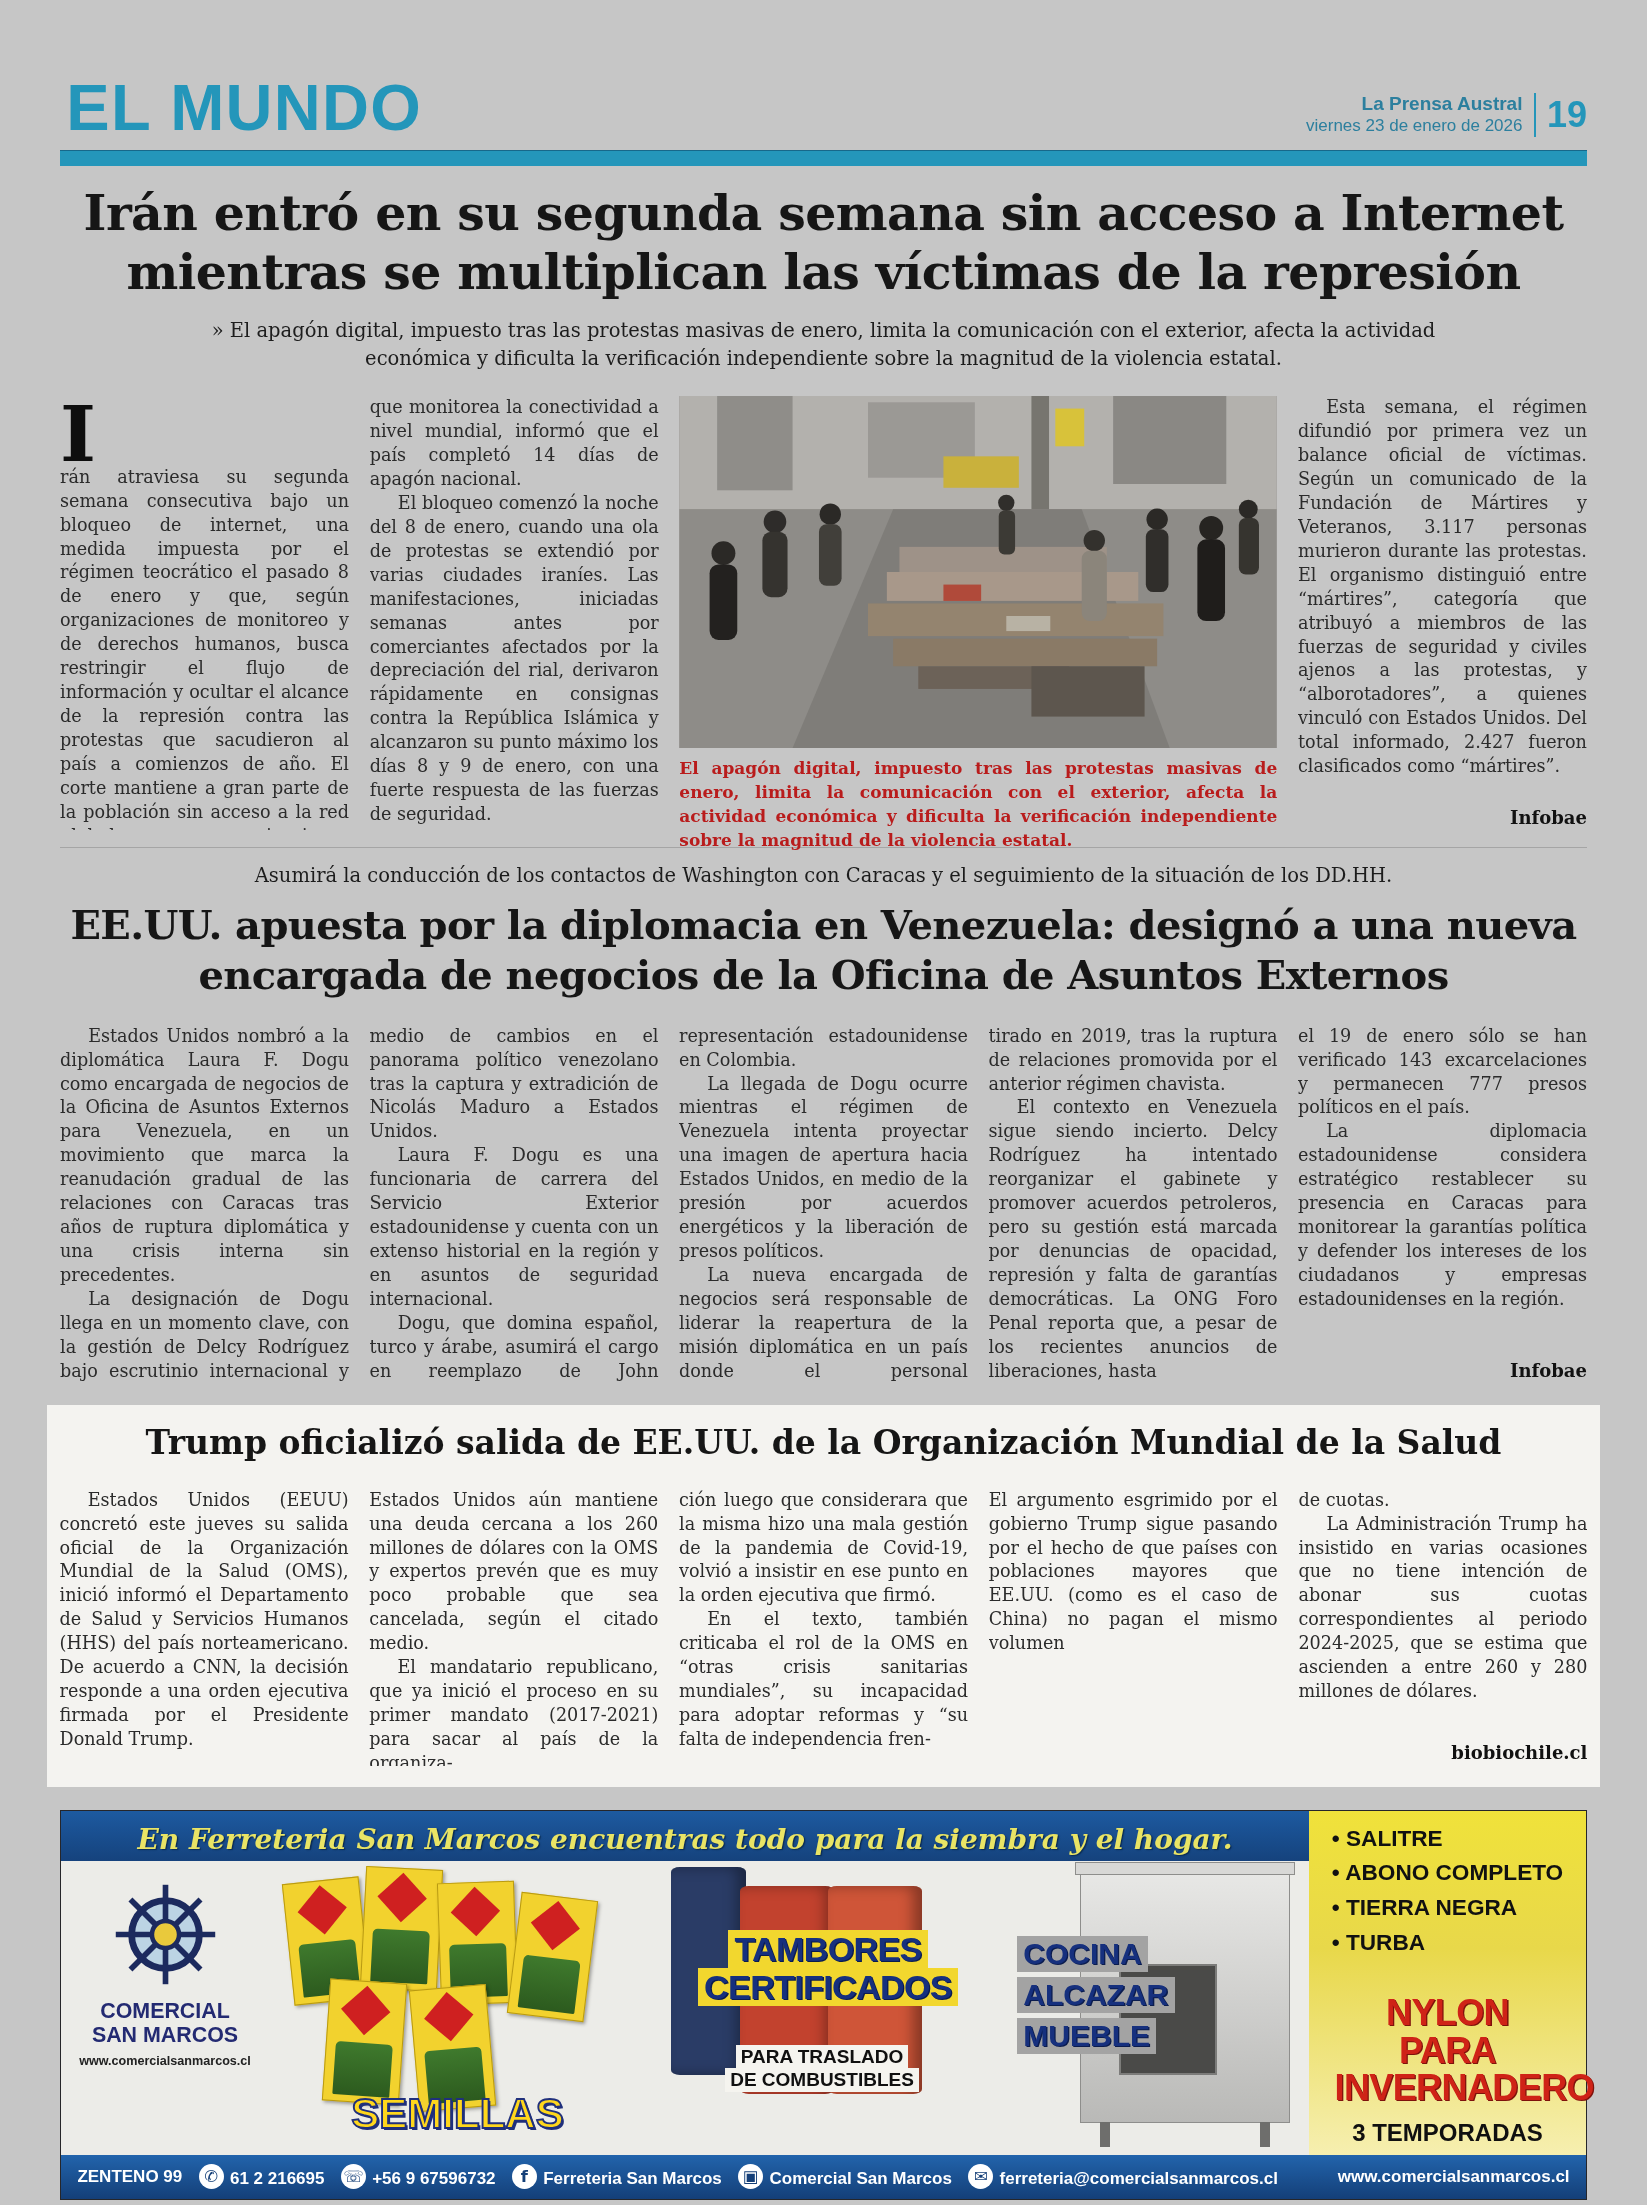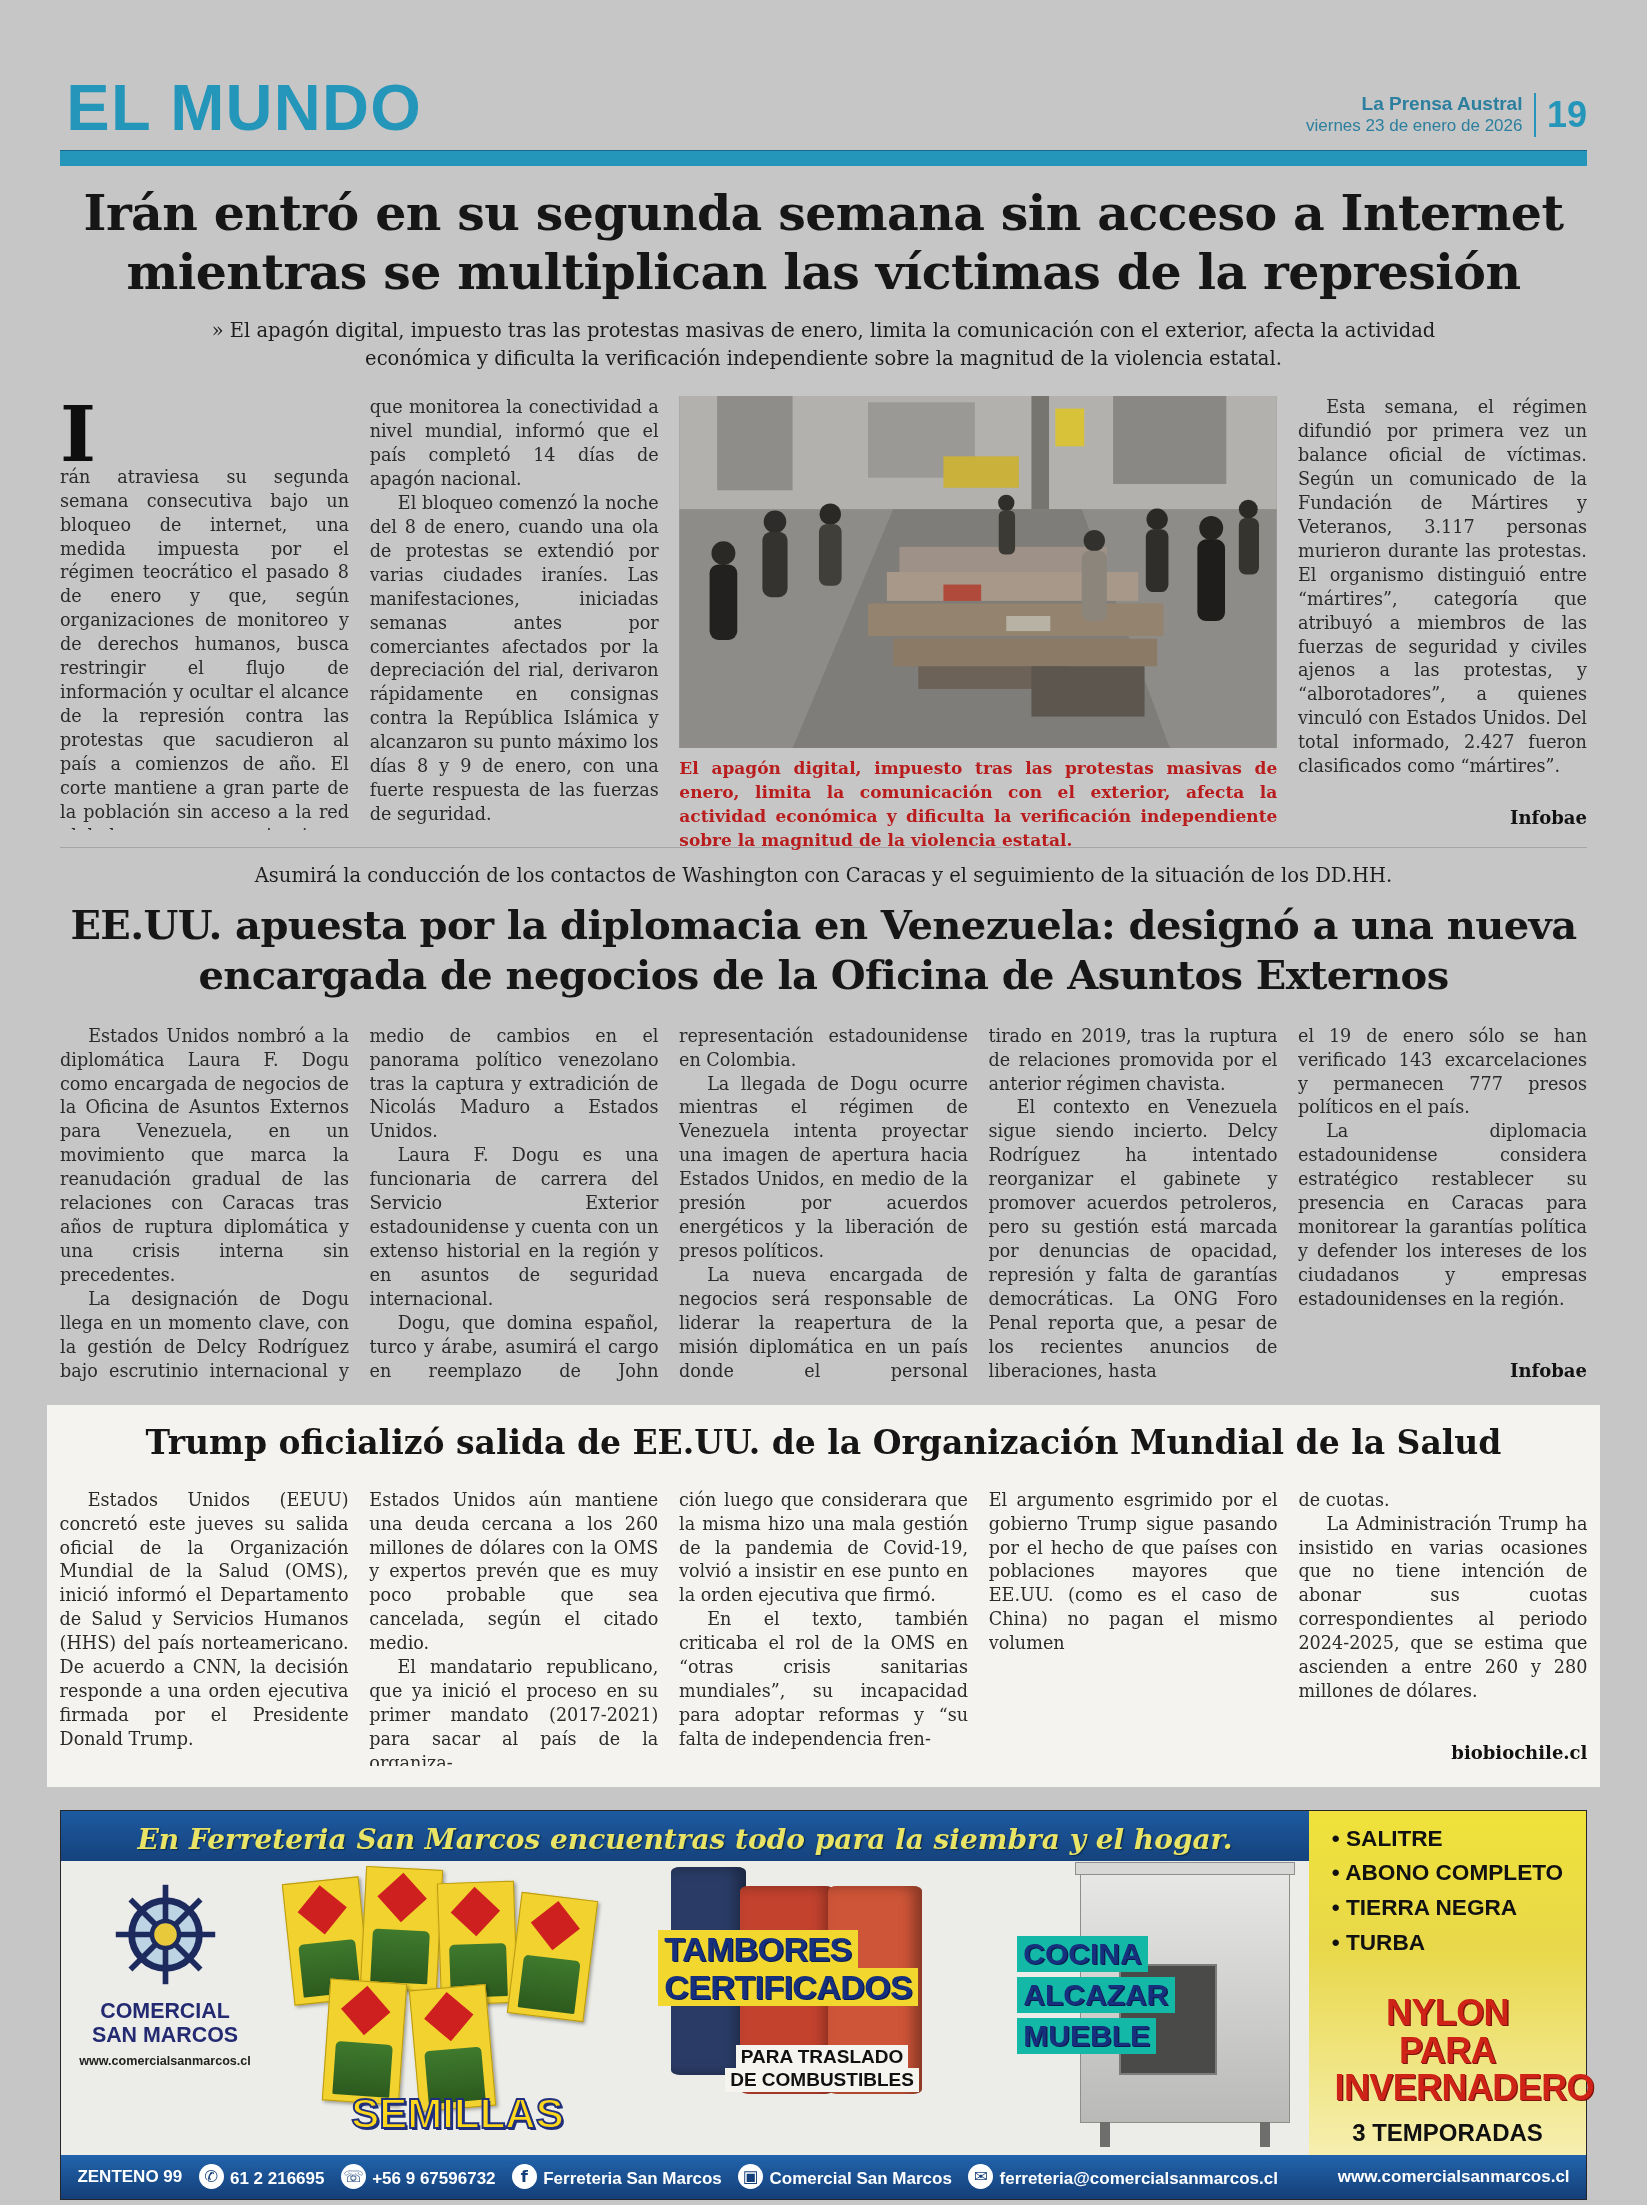--- a/index.html
+++ b/index.html
@@ -145,21 +145,21 @@
     font-weight:bold;font-size:42px;color:#ffd71c;white-space:nowrap;
     -webkit-text-stroke:1.9px #20307c;text-shadow:1.9px 1.9px 0 #20307c;
   }
 
   
   .prod-drums{width:352px;}
   .drum{position:absolute;border-radius:8.8px/5px;box-shadow:inset -8.8px 0 14px rgba(0,0,0,.35);}
   .drum-blue{left:25px;top:6.3px;width:75px;height:208px;background:#2a3c66;}
   .drum-red1{left:94px;top:25px;width:94px;height:208px;background:#c2422e;}
   .drum-red2{left:182px;top:25px;width:94px;height:208px;background:#cf5538;}
-  .tamb-text{position:absolute;left:12px;right:0;top:69px;}
+  .tamb-text{position:absolute;left:12px;right:0;top:69px;text-align:center;}
   .tamb-line{
     display:inline-block;background:#f2d72e;color:#16307e;font-weight:bold;
     font-size:34px;padding:0 6.3px;line-height:1.12;letter-spacing:-0.6px;
     text-shadow:1.3px 1.3px 0 #0b1c4e;
   }
   .tamb-sub{position:absolute;left:0;right:0;top:184px;text-align:center;}
   .tamb-sub span{
     display:inline-block;background:#f5f4ef;color:#101010;font-weight:bold;
     font-size:19px;line-height:1.25;padding:0 5px;
   }
@@ -169,21 +169,21 @@
   .stove{
     position:absolute;right:19px;top:8.8px;width:208px;height:252px;
     background:linear-gradient(#e8e8e6,#b9b9b7);border:1.9px solid #8e8e8c;
   }
   .stove .top{position:absolute;left:-6.3px;top:-8.8px;right:-6.3px;height:11.3px;background:#d8d8d6;border:1.3px solid #8e8e8c;}
   .stove .door{position:absolute;left:38px;top:94px;width:94px;height:107px;background:#4a4a48;border:2.5px solid #7c7c7a;}
   .stove .legL,.stove .legR{position:absolute;bottom:-25px;width:10px;height:25px;background:#6e6e6c;}
   .stove .legL{left:19px;} .stove .legR{right:19px;}
   .cocina-text{position:absolute;left:19px;top:75px;text-align:center;}
   .cocina-text span{
-    display:block;background:#14b8a6;color:#16307e;font-weight:bold;
+    display:block;background:#a3a3a3;color:#16307e;font-weight:bold;
     font-size:30px;line-height:1.2;padding:0 6.3px;margin-bottom:5px;
     text-shadow:1.3px 1.3px 0 #0b1c4e;width:max-content;
   }
 
   
   .ad-contact{
     position:absolute;left:0;right:0;bottom:0;height:44px;
     background:linear-gradient(#2264ac,#143f78);
     display:flex;align-items:center;gap:16.4px;padding:0 16.4px;box-sizing:border-box;
     color:#fff;font-weight:bold;font-size:17px;white-space:nowrap;

